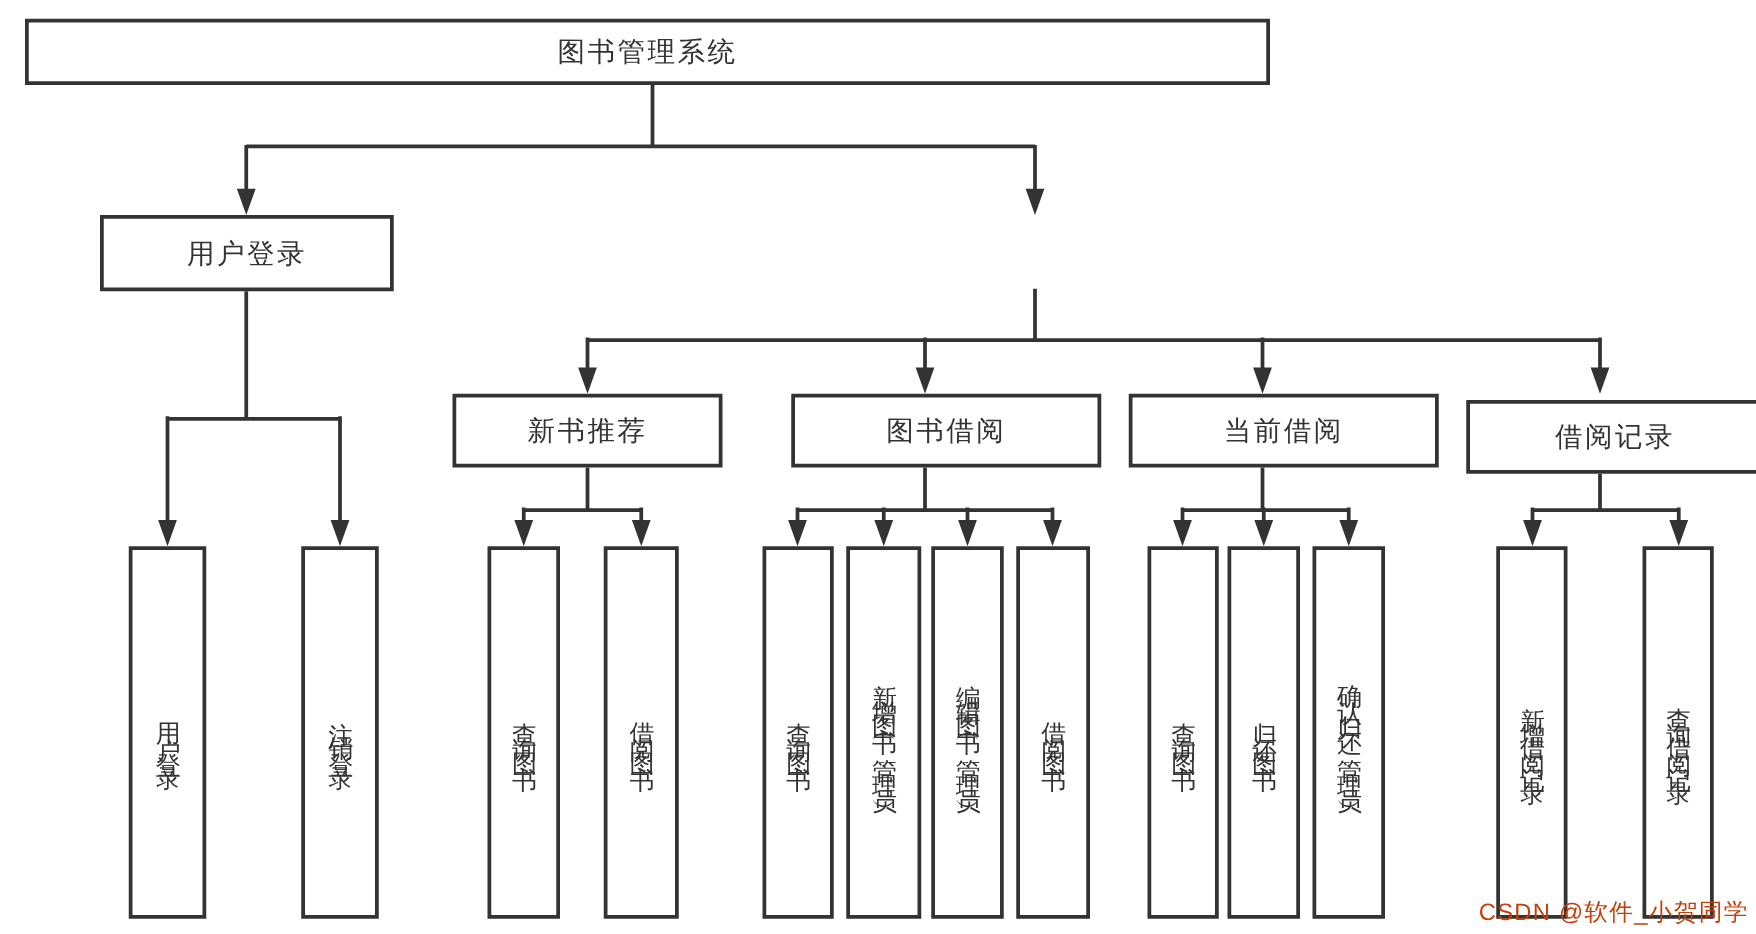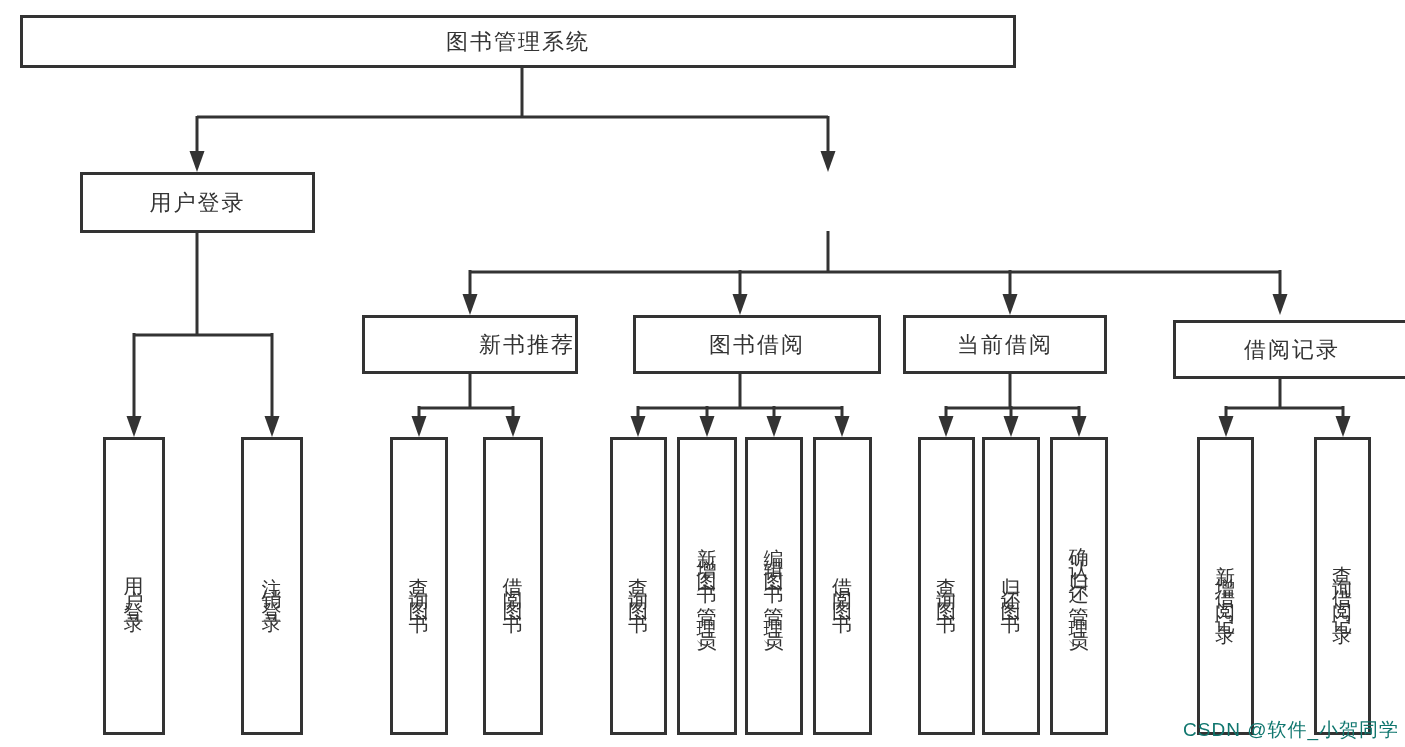--- a/index.html
+++ b/index.html
@@ -32,23 +32,23 @@
     letter-spacing:12px;
     line-height:1;
     color:#333333;
   }
   
   .n-root{left:20px;top:15px;width:996px;height:53px;text-align:right;}
   
   .n-l2a{left:80px;top:172px;width:235px;height:61px;}
   .n-l2b{left:710px;top:172px;width:236px;height:61px;}
   
-  .n-l3a{left:362px;top:315px;width:216px;height:59px;justify-content:flex-end;}
+  .n-l3a{left:362px;top:315px;width:216px;height:59px;}
   .n-l3b{left:633px;top:315px;width:248px;height:59px;}
-  .n-l3c{left:903px;top:315px;width:204px;height:59px;}
+  .n-l3c{left:903px;top:315px;width:248px;height:59px;}
   .n-l3d{left:1173px;top:320px;width:238px;height:59px;}
   
   .leaf{top:437px;height:298px;}
   .n-a1{left:103px;width:62px;}
   .n-a2{left:241px;width:62px;}
   .n-b1{left:390px;width:58px;}
   .n-b2{left:483px;width:60px;}
   .n-c1{left:610px;width:57px;}
   .n-c2{left:677px;width:60px;}
   .n-c3{left:745px;width:58px;}
@@ -63,21 +63,21 @@
     pointer-events:none;
   }
   #connector-layer line,#connector-layer polyline{
     stroke:#333333;stroke-width:3;fill:none;
   }
   #connector-layer polygon{fill:#333333;stroke:none;}
   .watermark{
     position:absolute;
     right:6px;bottom:4px;
     font-size:19px;
-    color:#0f766e;
+    color:#c2410c;
     letter-spacing:1px;
     white-space:nowrap;
     z-index:5;
   }
 </style>
 </head>
 <body>
 
 <div id="stage">
 

